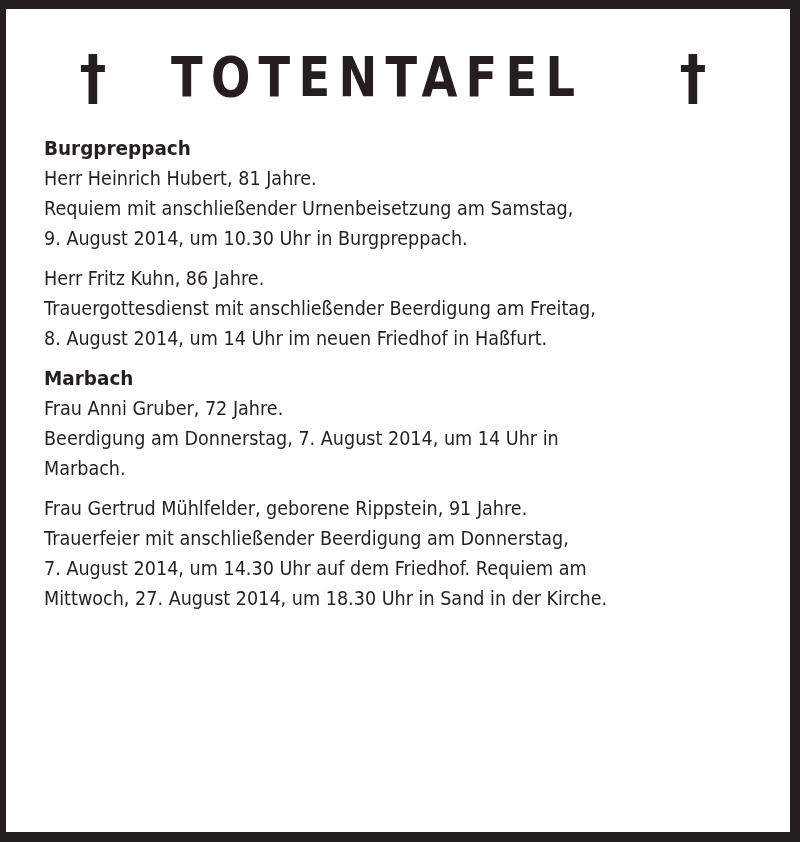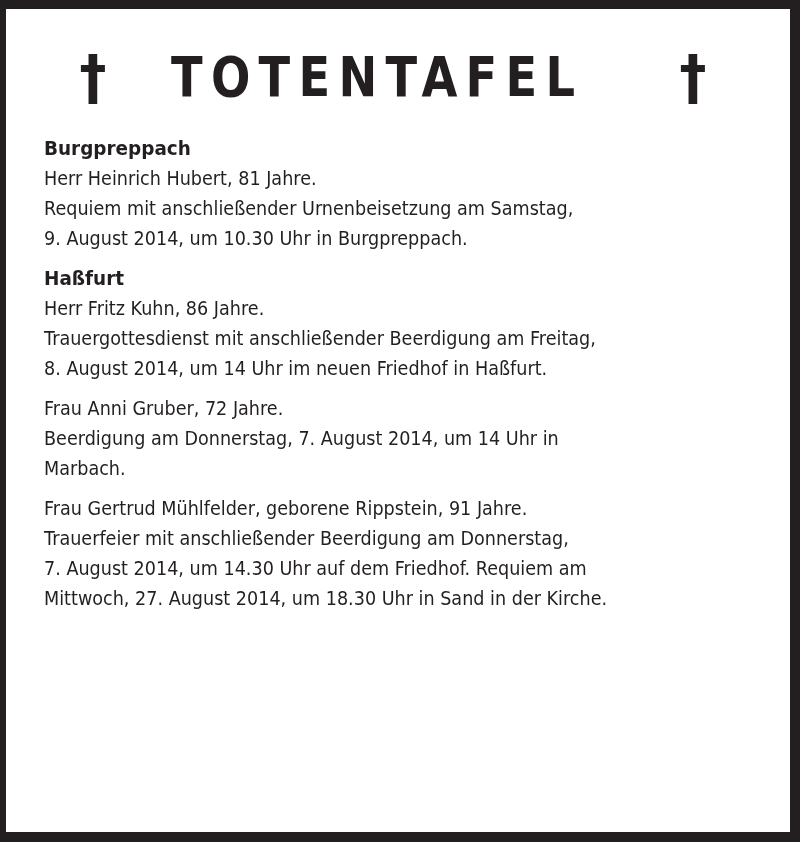--- a/index.html
+++ b/index.html
@@ -49,26 +49,26 @@
   </div>
 
   <div class="entries">
     <div class="entry">
       <div><span class="place">Burgpreppach</span></div>
       <div class="line">Herr Heinrich Hubert, 81 Jahre.</div>
       <div class="line">Requiem mit anschließender Urnenbeisetzung am Samstag,</div>
       <div class="line">9. August 2014, um 10.30 Uhr in Burgpreppach.</div>
     </div>
     <div class="entry">
-      <div><span class="place">Haßfurt</span></div>
       <div class="line">Herr Fritz Kuhn, 86 Jahre.</div>
       <div class="line">Trauergottesdienst mit anschließender Beerdigung am Freitag,</div>
       <div class="line">8. August 2014, um 14 Uhr im neuen Friedhof in Haßfurt.</div>
     </div>
     <div class="entry">
+      <div><span class="place">Marbach</span></div>
       <div class="line">Frau Anni Gruber, 72 Jahre.</div>
       <div class="line">Beerdigung am Donnerstag, 7. August 2014, um 14 Uhr in</div>
       <div class="line">Marbach.</div>
     </div>
     <div class="entry">
       <div class="line">Frau Gertrud Mühlfelder, geborene Rippstein, 91 Jahre.</div>
       <div class="line">Trauerfeier mit anschließender Beerdigung am Donnerstag,</div>
       <div class="line">7. August 2014, um 14.30 Uhr auf dem Friedhof. Requiem am</div>
       <div class="line">Mittwoch, 27. August 2014, um 18.30 Uhr in Sand in der Kirche.</div>
     </div>

